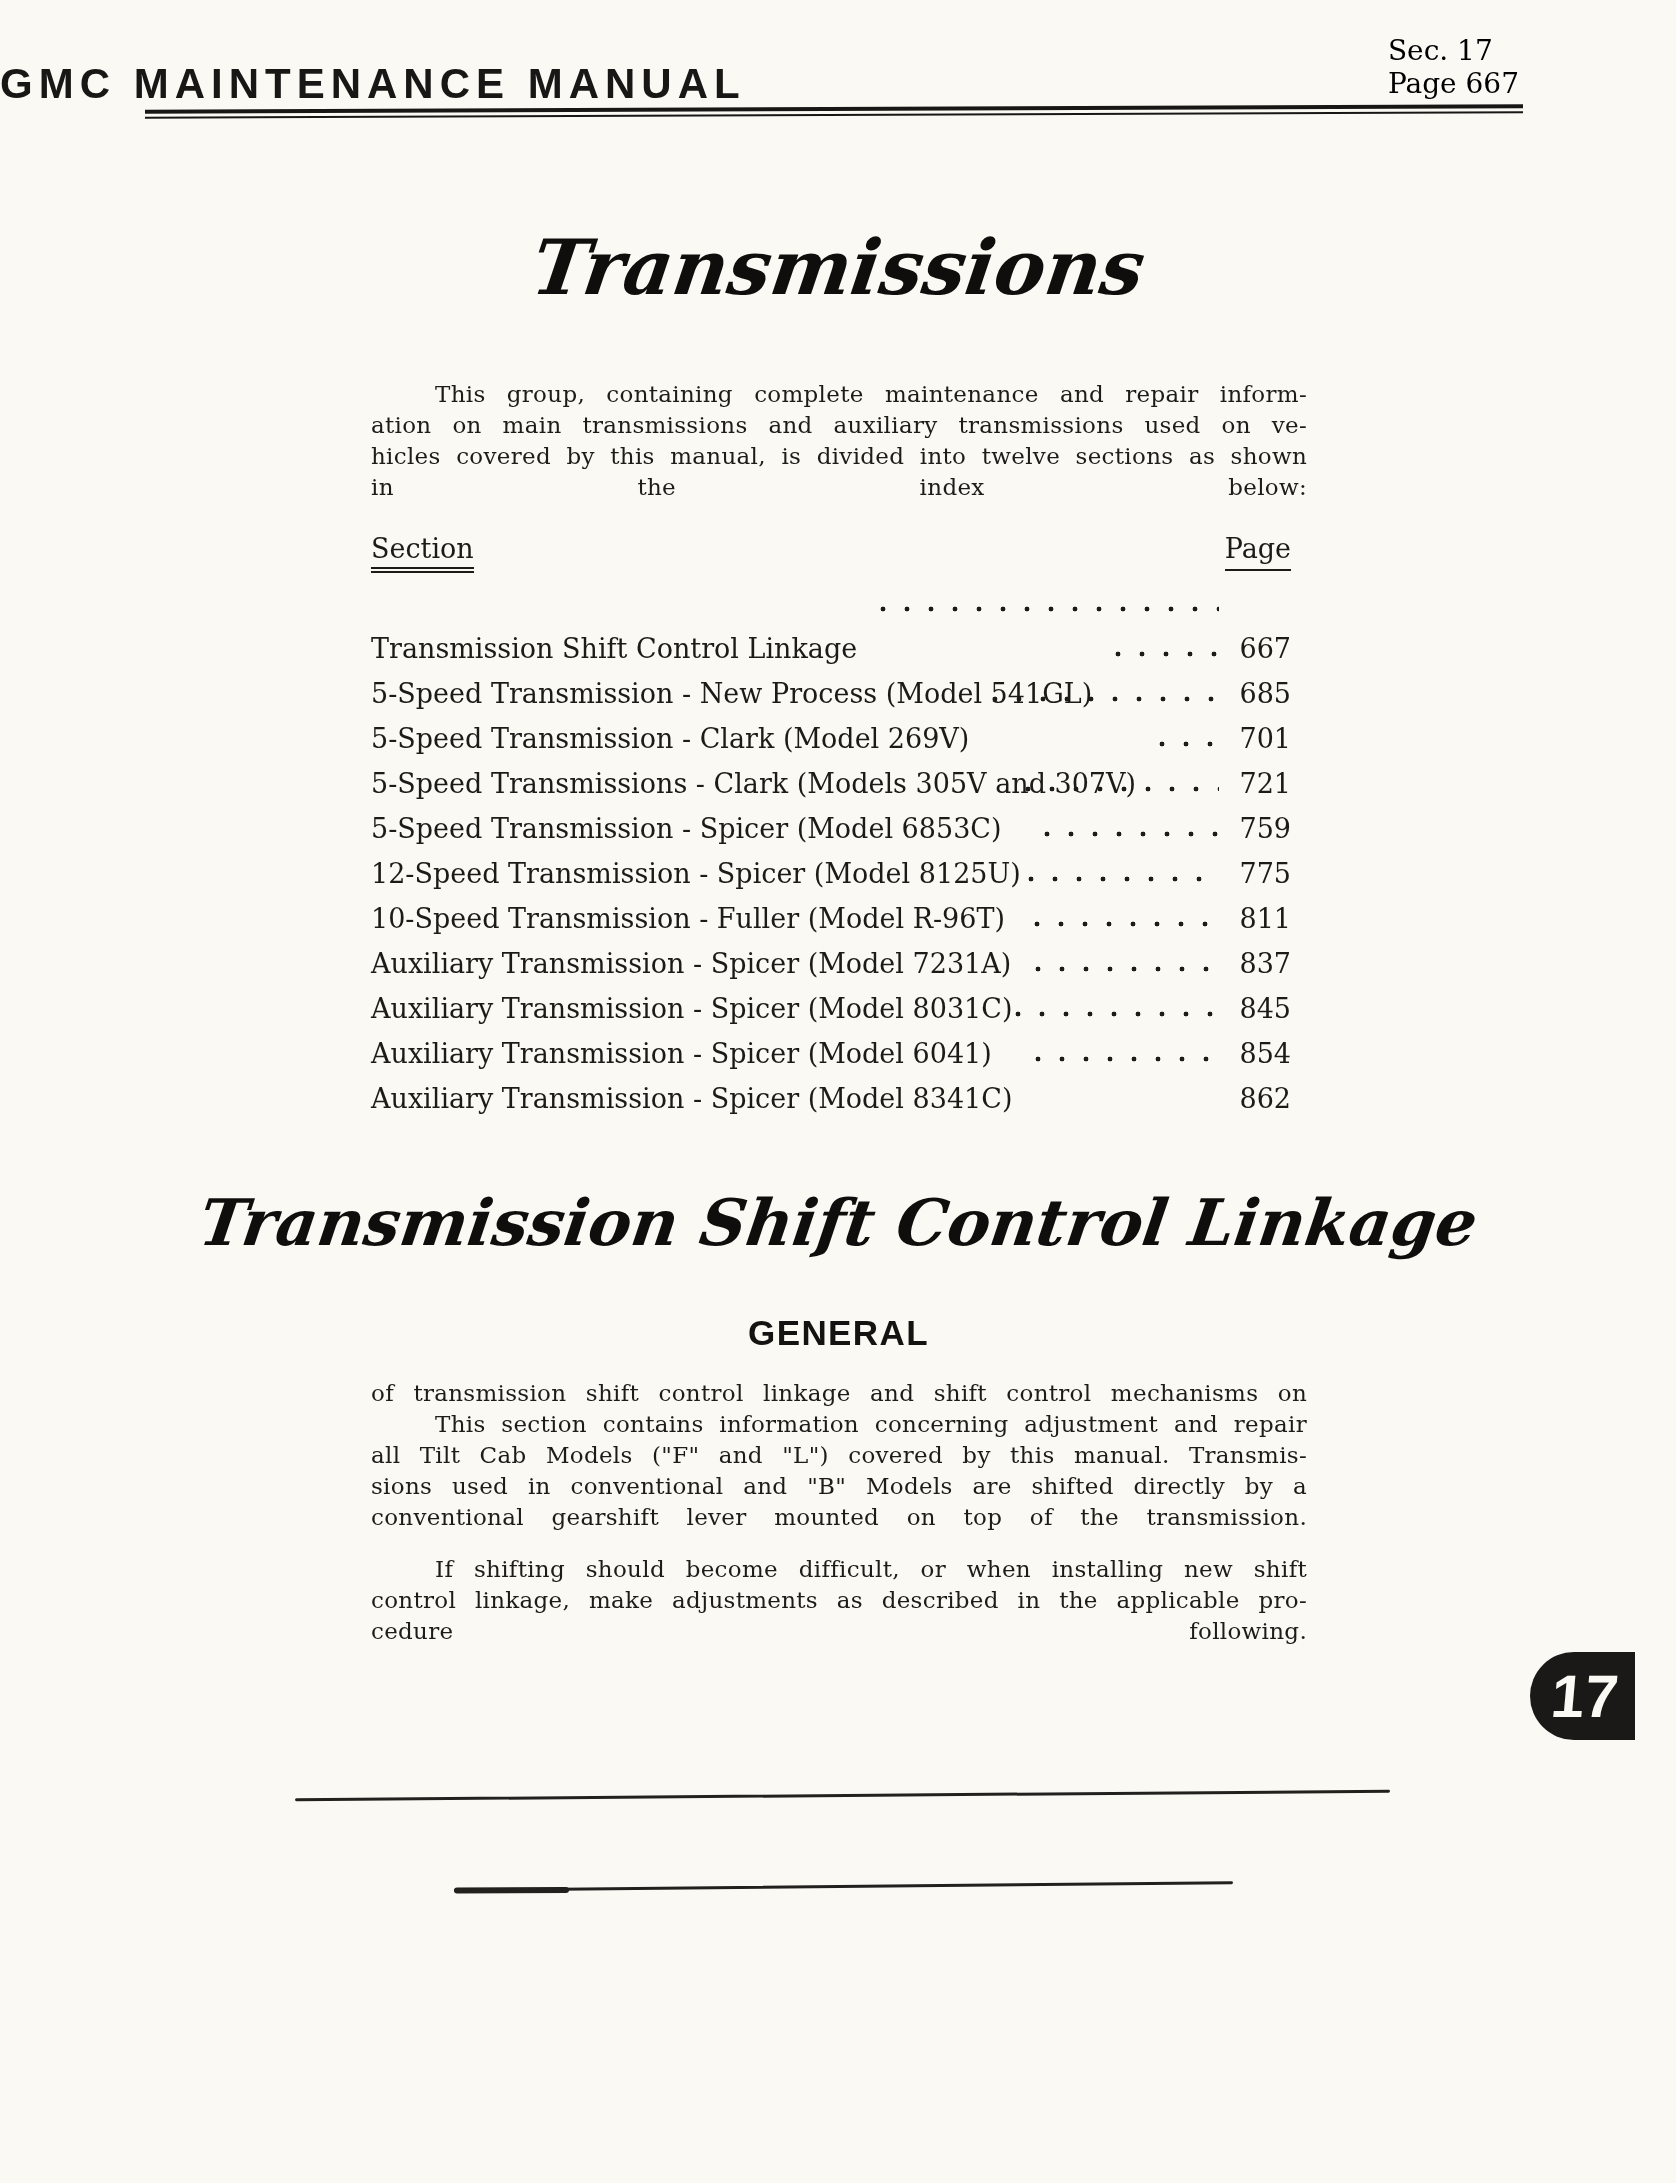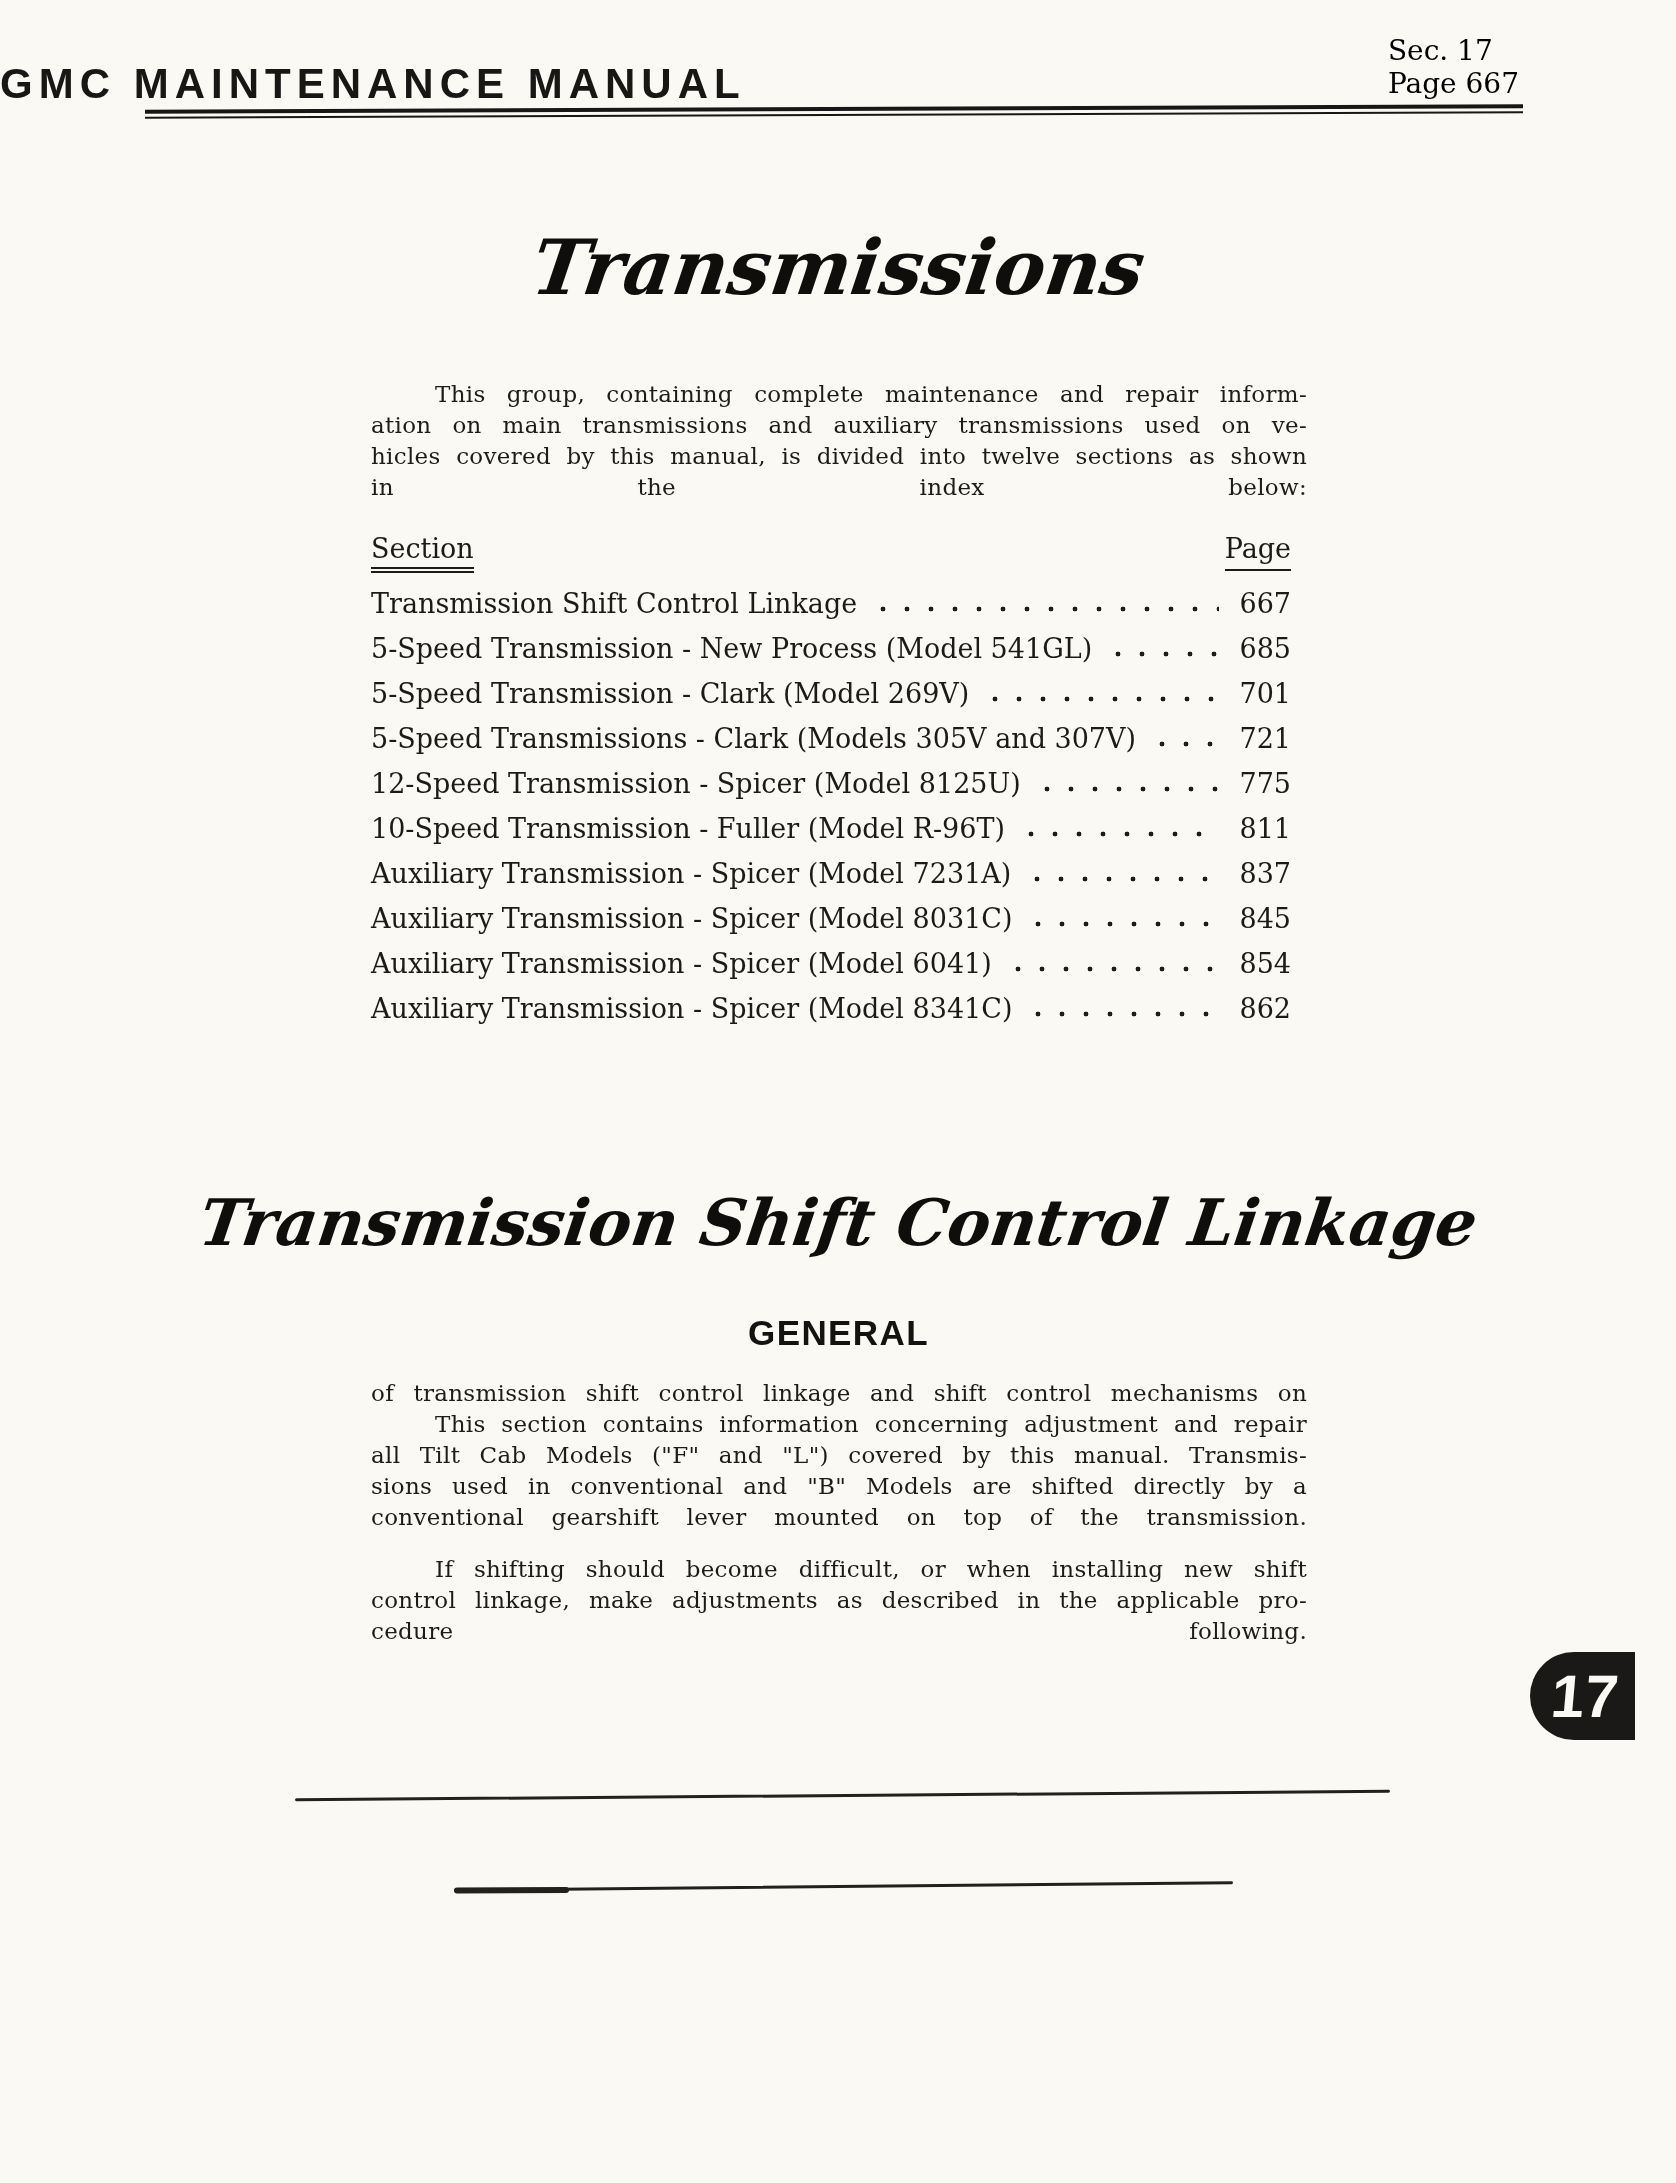--- a/index.html
+++ b/index.html
@@ -101,21 +101,21 @@
   .leader{
     flex:1 1 auto;
     align-self:flex-end;
     height:6px;
     margin:0 20px 4.7px 23px;
     background-image:radial-gradient(circle at 3px 3px, #1d1c19 2.1px, rgba(0,0,0,0) 2.7px);
     background-size:24px 6px;
     background-repeat:repeat-x;
     min-width:0;
   }
-  .toc-page{flex:0 0 49px;text-align:right;}
+  .toc-page{flex:0 0 49px;text-align:right;margin-top:45px;}
 
   
   .general{
     top:1313px;left:0;width:1677px;
     text-align:center;
     font-family:"Liberation Sans", sans-serif;
     font-weight:bold;
     font-size:35px;
     letter-spacing:1.4px;
     color:#141311;
@@ -193,20 +193,25 @@
   </div>
   <div class="toc-row">
     <span class="toc-title">5-Speed Transmission - Clark (Model 269V)</span>
     <span class="leader"></span>
     <span class="toc-page">701</span>
   </div>
   <div class="toc-row">
     <span class="toc-title">5-Speed Transmissions - Clark (Models 305V and 307V)</span>
     <span class="leader"></span>
     <span class="toc-page">721</span>
+  </div>
+  <div class="toc-row">
+    <span class="toc-title">5-Speed Transmission - Spicer (Model 6853C)</span>
+    <span class="leader"></span>
+    <span class="toc-page">759</span>
   </div>
   <div class="toc-row">
     <span class="toc-title">12-Speed Transmission - Spicer (Model 8125U)</span>
     <span class="leader"></span>
     <span class="toc-page">775</span>
   </div>
   <div class="toc-row">
     <span class="toc-title">10-Speed Transmission - Fuller (Model R-96T)</span>
     <span class="leader"></span>
     <span class="toc-page">811</span>

